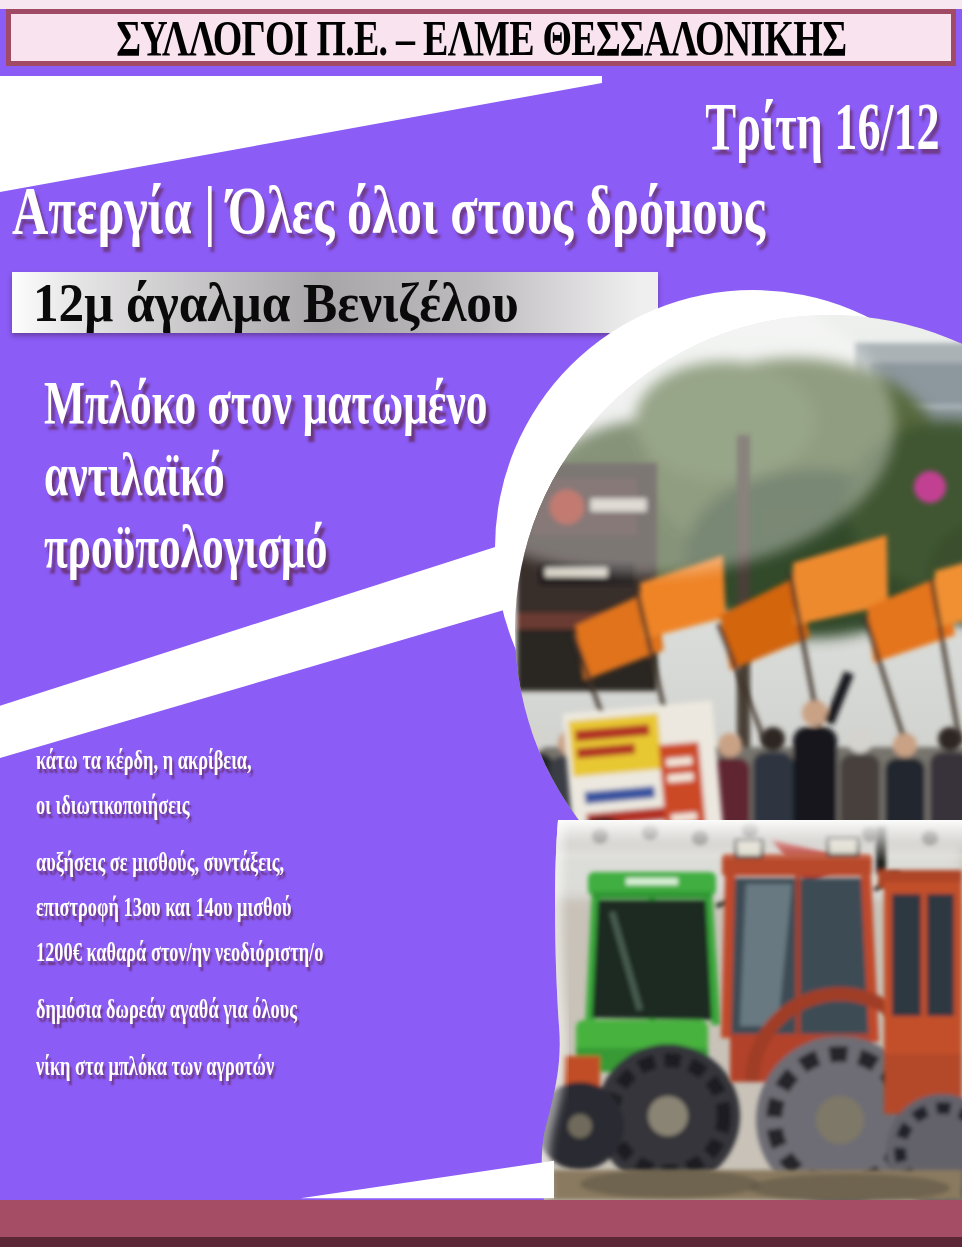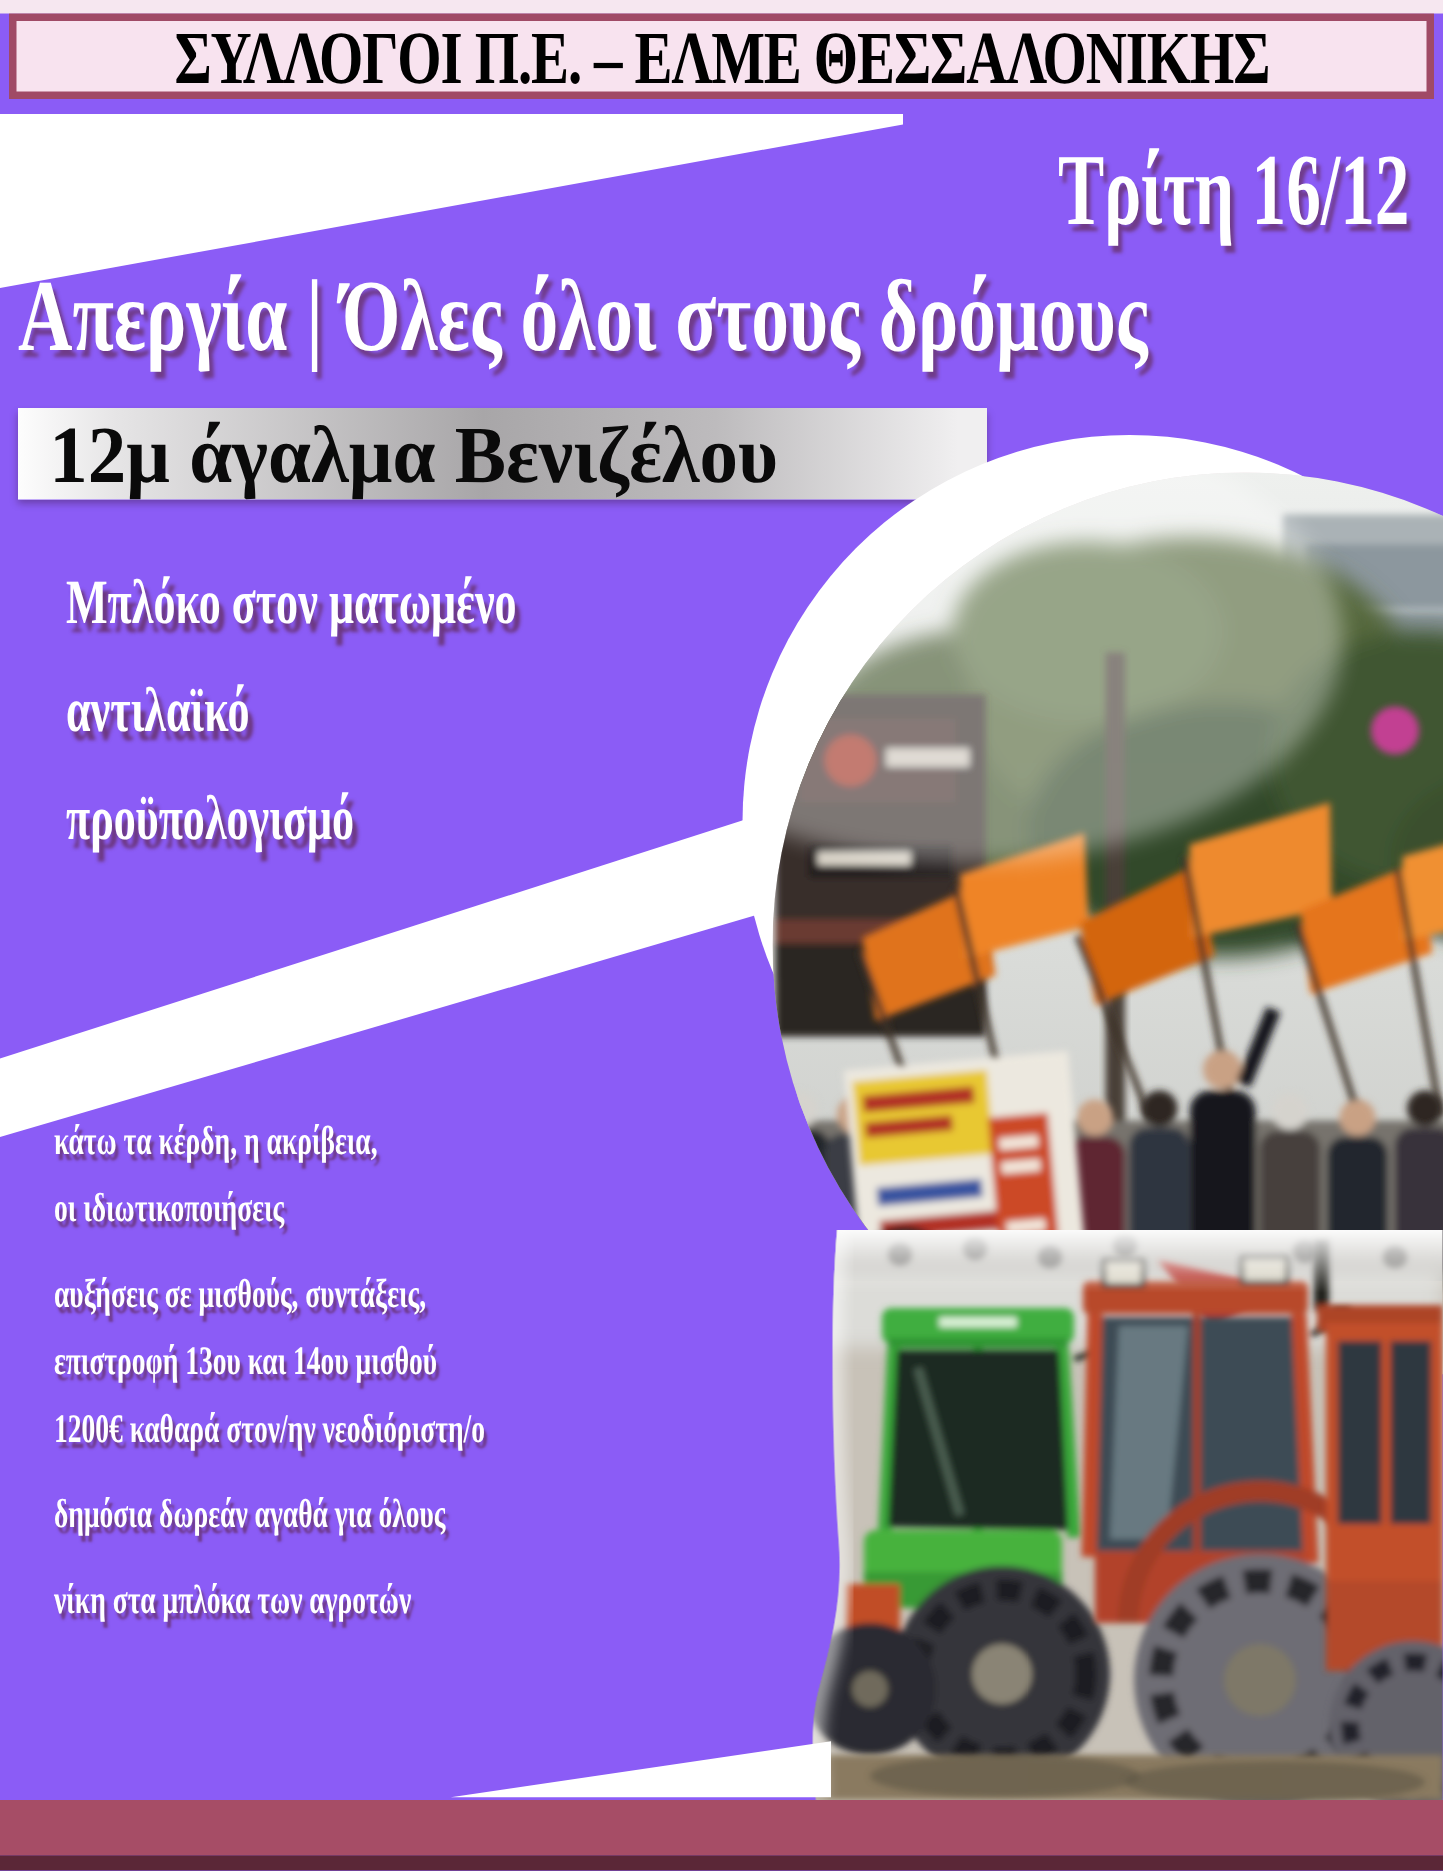--- a/index.html
+++ b/index.html
@@ -39,21 +39,21 @@
     left:12px;top:249px;width:646px;height:61px;
     background:linear-gradient(90deg,#fdfdfd 0%,#e6e5e6 10%,#a8a6a8 48%,#bdbbbd 72%,#f0eff0 97%);
     box-shadow:0 3px 5px rgba(40,10,20,.35);
     display:flex;align-items:flex-start;margin-top:23px;
   }
   #meeting-band .t{
     color:#0a0a0a;font-weight:bold;font-size:54px;white-space:nowrap;
     padding-left:22px;transform:scaleX(.95);transform-origin:0 50%;
   }
   
-  #slogan{left:44px;top:366px;color:#fff;font-weight:bold;font-size:42px;line-height:72px;}
+  #slogan{left:44px;top:366px;color:#fff;font-weight:bold;font-size:62px;line-height:72px;}
   #slogan .line{
     white-space:nowrap;transform:scaleX(.70);transform-origin:0 50%;
     text-shadow:5px 6px 3px rgba(86,30,46,.6);
   }
   
   #swoosh{left:495px;top:290px;width:516px;height:516px;border-radius:50%;background:#fff;}
   #stripe{
     left:0;top:540px;width:535px;height:218px;background:#fff;
     clip-path:polygon(0 76%,96.6% 0,100% 28%,0 100%);
   }

